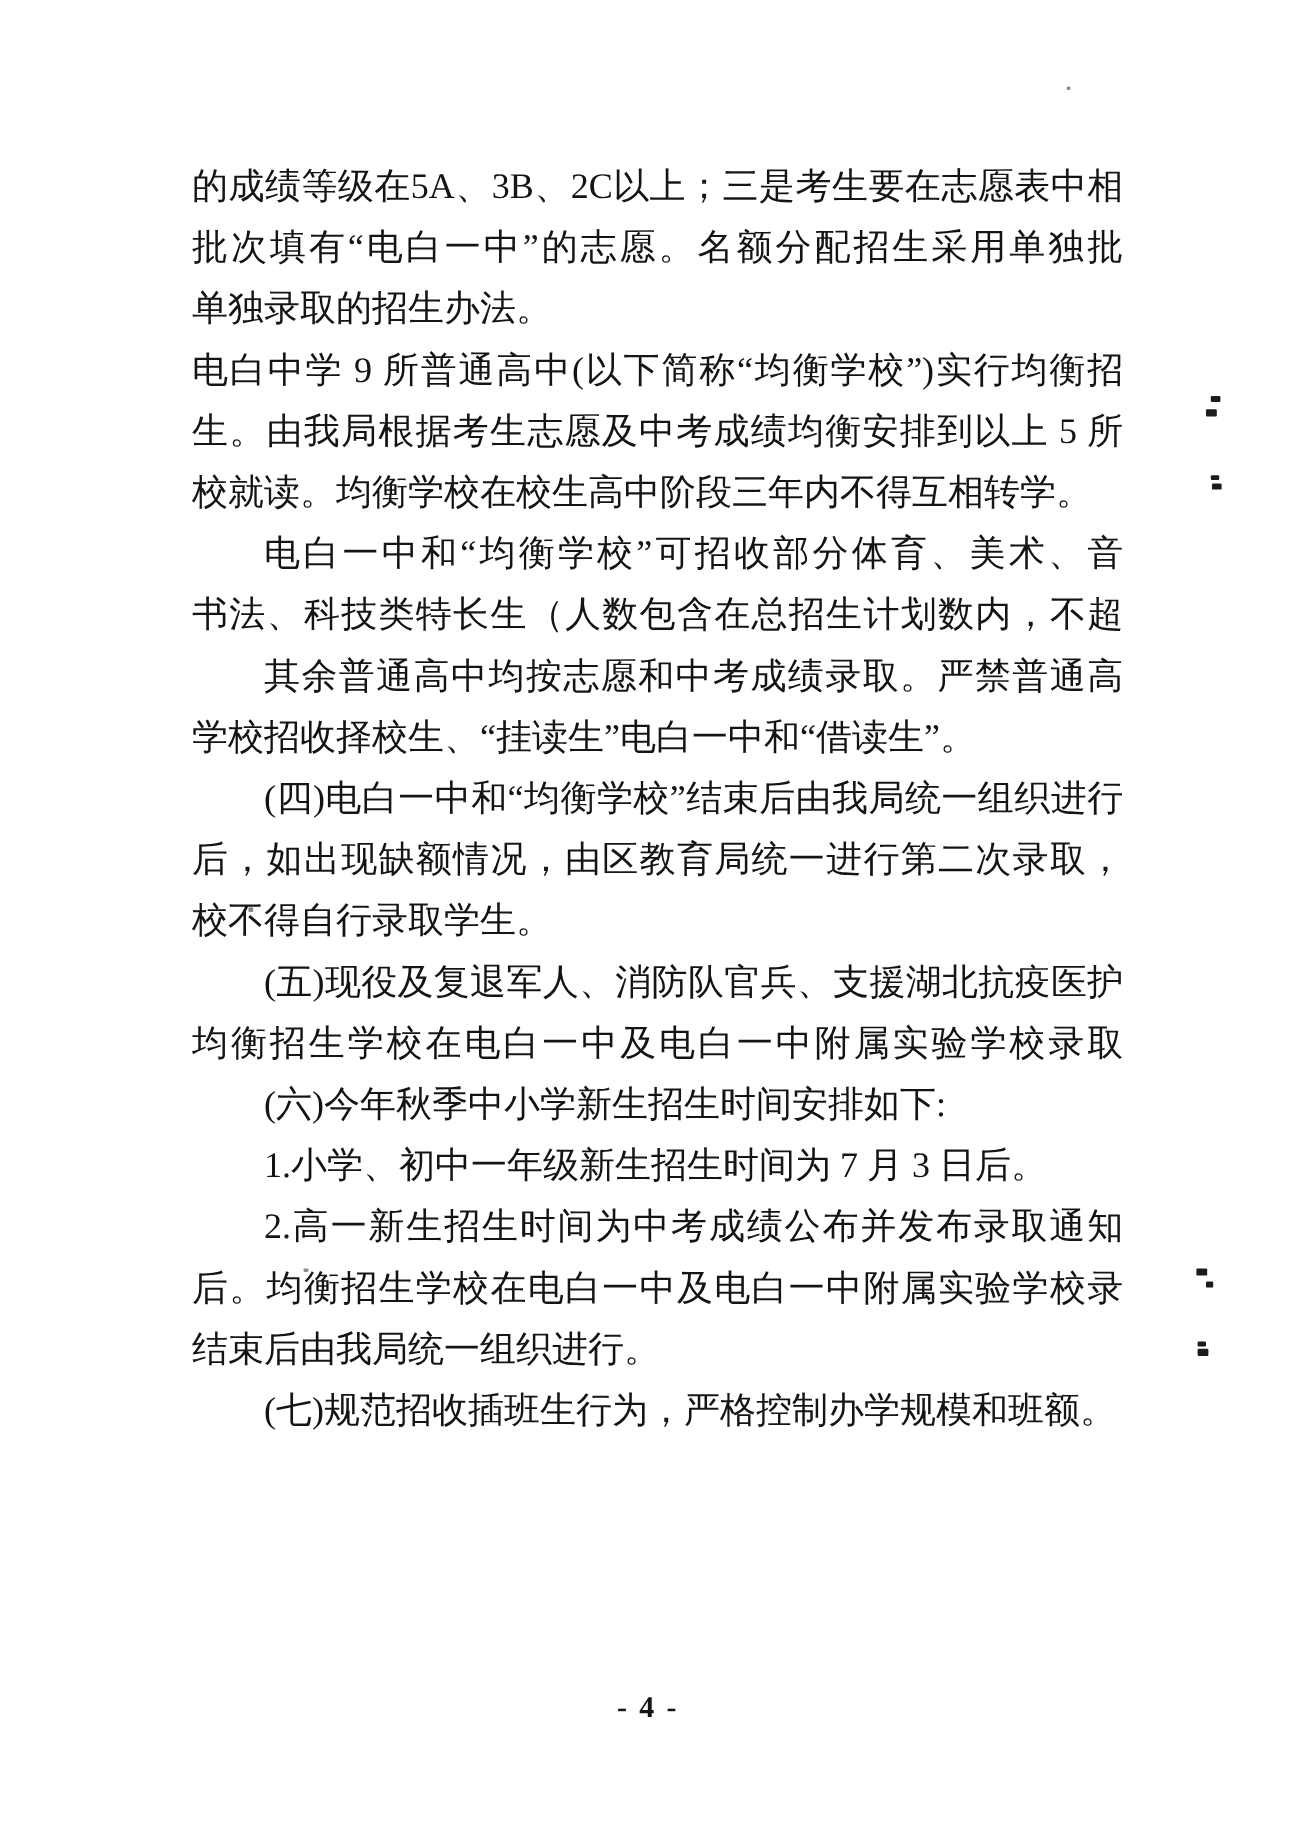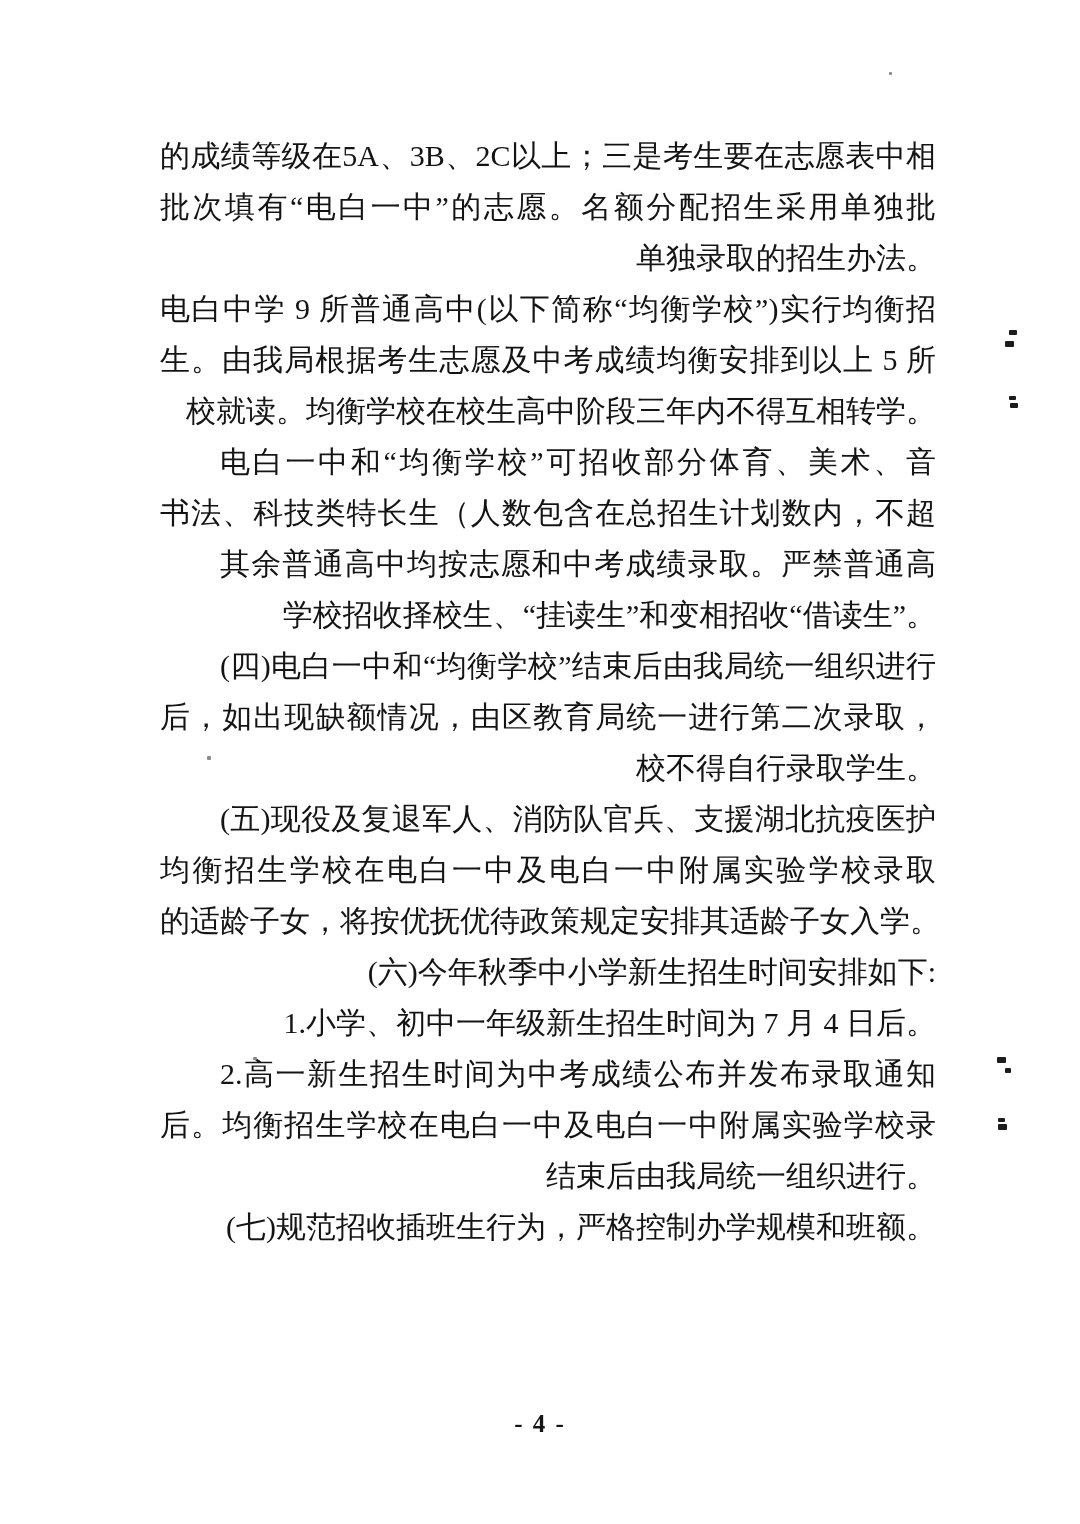--- a/index.html
+++ b/index.html
@@ -20,21 +20,21 @@
     position: absolute;
     left: 160px;
     top: 130px;
     width: 776px;
   }
   .line {
     height: 51px;
     line-height: 51px;
     font-size: 30px;
     white-space: nowrap;
-    text-align: right;
+    text-align: left;
   }
   .line.fill {
     white-space: normal;
     text-align: justify;
     text-align-last: justify;
     overflow: hidden;
   }
   .line.indent {
     text-indent: 60px;
   }
@@ -63,29 +63,28 @@
   <div class="text-block">
     <div class="line fill">的成绩等级在5A、3B、2C以上；三是考生要在志愿表中相应</div>
     <div class="line fill">批次填有“电白一中”的志愿。名额分配招生采用单独批次、</div>
     <div class="line">单独录取的招生办法。</div>
     <div class="line fill">电白中学 9 所普通高中(以下简称“均衡学校”)实行均衡招</div>
     <div class="line fill">生。由我局根据考生志愿及中考成绩均衡安排到以上 5 所学</div>
     <div class="line">校就读。均衡学校在校生高中阶段三年内不得互相转学。</div>
     <div class="line indent fill">电白一中和“均衡学校”可招收部分体育、美术、音乐、</div>
     <div class="line fill">书法、科技类特长生（人数包含在总招生计划数内，不超过</div>
     <div class="line indent fill">其余普通高中均按志愿和中考成绩录取。严禁普通高中</div>
-    <div class="line">学校招收择校生、“挂读生”和变相招收“借读生”。</div>
+    <div class="line">学校招收择校生、“挂读生”电白一中和“借读生”。</div>
     <div class="line indent fill">(四)电白一中和“均衡学校”结束后由我局统一组织进行</div>
     <div class="line fill">后，如出现缺额情况，由区教育局统一进行第二次录取，学</div>
     <div class="line">校不得自行录取学生。</div>
     <div class="line indent fill">(五)现役及复退军人、消防队官兵、支援湖北抗疫医护</div>
     <div class="line fill">均衡招生学校在电白一中及电白一中附属实验学校录取</div>
-    <div class="line">的适龄子女，将按优抚优待政策规定安排其适龄子女入学。</div>
     <div class="line indent">(六)今年秋季中小学新生招生时间安排如下:</div>
-    <div class="line indent">1.小学、初中一年级新生招生时间为 7 月 4 日后。</div>
+    <div class="line indent">1.小学、初中一年级新生招生时间为 7 月 3 日后。</div>
     <div class="line indent fill">2.高一新生招生时间为中考成绩公布并发布录取通知</div>
     <div class="line fill">后。均衡招生学校在电白一中及电白一中附属实验学校录取</div>
     <div class="line">结束后由我局统一组织进行。</div>
     <div class="line indent">(七)规范招收插班生行为，严格控制办学规模和班额。</div>
   </div>
 
   <div class="page-number">- 4 -</div>
 
   <div class="speck faint" style="left:889px; top:72px; width:3px; height:3px;"></div>
   <div class="speck" style="left:1009px; top:330px; width:8px; height:5px;"></div>

